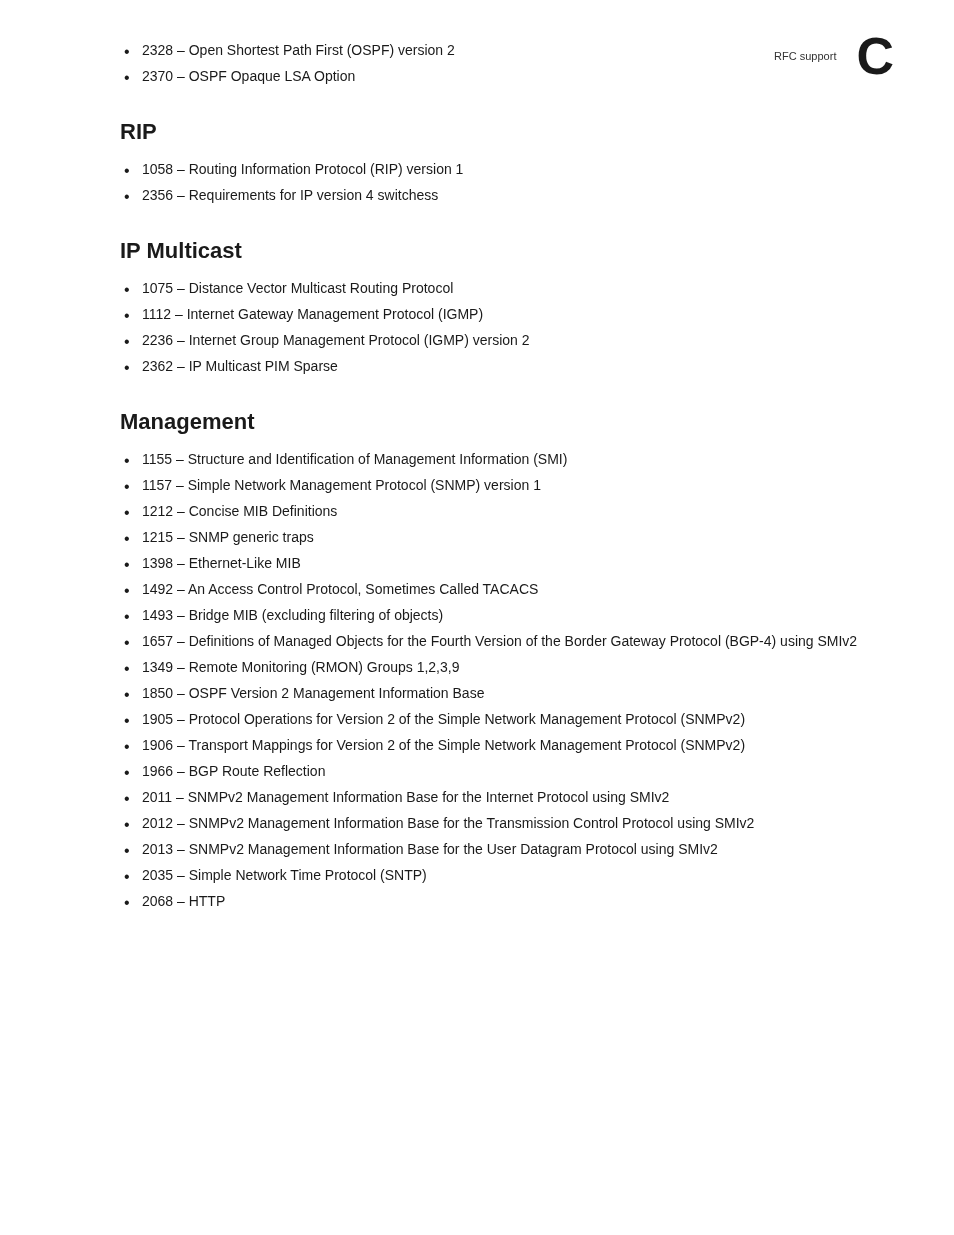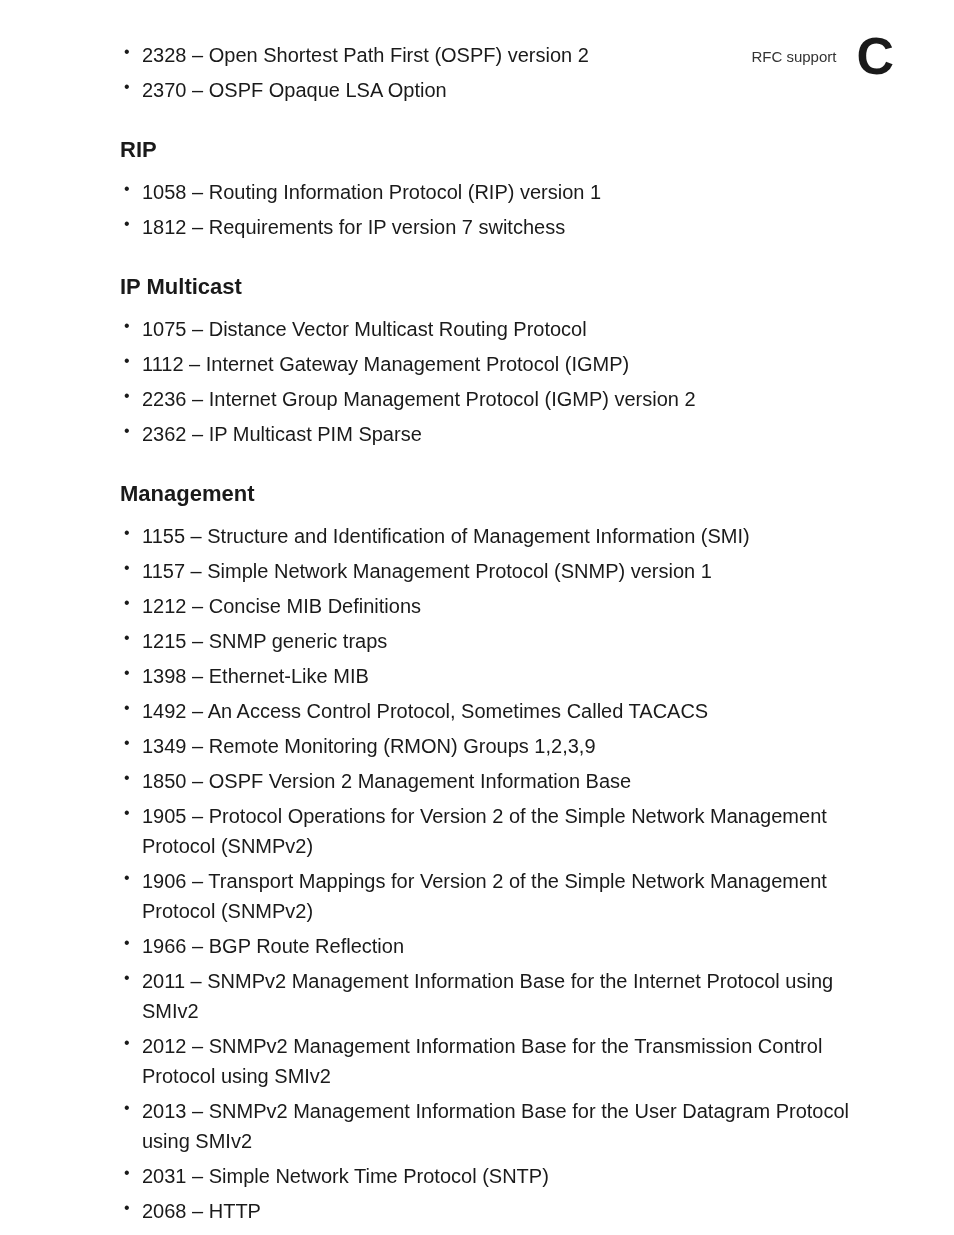--- a/index.html
+++ b/index.html
@@ -27,21 +27,21 @@
     .header-area {
       position: absolute;
       top: 30px;
       right: 60px;
       display: flex;
       align-items: center;
       gap: 20px;
     }
 
     .header-rfc-text {
-      font-size: 15px;
+      font-size: 11px;
       color: #333;
     }
 
     .header-letter {
       font-size: 52px;
       font-weight: bold;
       color: #1a1a1a;
       line-height: 1;
     }
 
@@ -64,21 +64,21 @@
     ul {
       list-style: none;
       padding-left: 0;
     }
 
     ul li {
       position: relative;
       padding-left: 22px;
       margin-bottom: 5px;
       line-height: 1.5;
-      font-size: 20px;
+      font-size: 14px;
       color: #1a1a1a;
     }
 
     ul li::before {
       content: "•";
       position: absolute;
       left: 4px;
       top: 0;
       font-size: 16px;
       color: #1a1a1a;
@@ -103,48 +103,50 @@
         <li>2328 – Open Shortest Path First (OSPF) version 2</li>
         <li>2370 – OSPF Opaque LSA Option</li>
       </ul>
   </div>
 
   <div id="sections-container">
       <div class="section section-gap">
         <div class="section-title">RIP</div>
         <ul>
           <li>1058 – Routing Information Protocol (RIP) version 1</li>
-          <li>1812 – Requirements for IP version 7 switchess</li>
+          <li>2356 – Requirements for IP version 4 switchess</li>
         </ul>
       </div>
       <div class="section section-gap">
         <div class="section-title">IP Multicast</div>
         <ul>
           <li>1075 – Distance Vector Multicast Routing Protocol</li>
           <li>1112 – Internet Gateway Management Protocol (IGMP)</li>
           <li>2236  – Internet Group Management Protocol (IGMP) version 2</li>
           <li>2362 – IP Multicast PIM Sparse</li>
         </ul>
       </div>
       <div class="section section-gap">
         <div class="section-title">Management</div>
         <ul>
           <li>1155 – Structure and Identification of Management Information (SMI)</li>
           <li>1157 – Simple Network Management Protocol (SNMP) version 1</li>
           <li>1212 – Concise MIB Definitions</li>
           <li>1215 – SNMP generic traps</li>
           <li>1398 – Ethernet-Like MIB</li>
           <li>1492 – An Access Control Protocol, Sometimes Called TACACS</li>
+          <li>1493 – Bridge MIB (excluding filtering of objects)</li>
+          <li>1657 – Definitions of Managed Objects for the Fourth Version of the Border Gateway Protocol (BGP-4) using SMIv2</li>
           <li>1349 – Remote Monitoring (RMON) Groups 1,2,3,9</li>
           <li>1850 – OSPF Version 2 Management Information Base</li>
           <li>1905 – Protocol Operations for Version 2 of the Simple Network Management Protocol (SNMPv2)</li>
           <li>1906 – Transport Mappings for Version 2 of the Simple Network Management Protocol (SNMPv2)</li>
           <li>1966 – BGP Route Reflection</li>
           <li>2011 – SNMPv2 Management Information Base for the Internet Protocol using SMIv2</li>
           <li>2012 – SNMPv2 Management Information Base for the Transmission Control Protocol using SMIv2</li>
           <li>2013 – SNMPv2 Management Information Base for the User Datagram Protocol using SMIv2</li>
-          <li>2031 – Simple Network Time Protocol (SNTP)</li>
+          <li>2035 – Simple Network Time Protocol (SNTP)</li>
           <li>2068 – HTTP</li>
         </ul>
       </div>
     </div>
 
 </div>
 
 </body></html>

